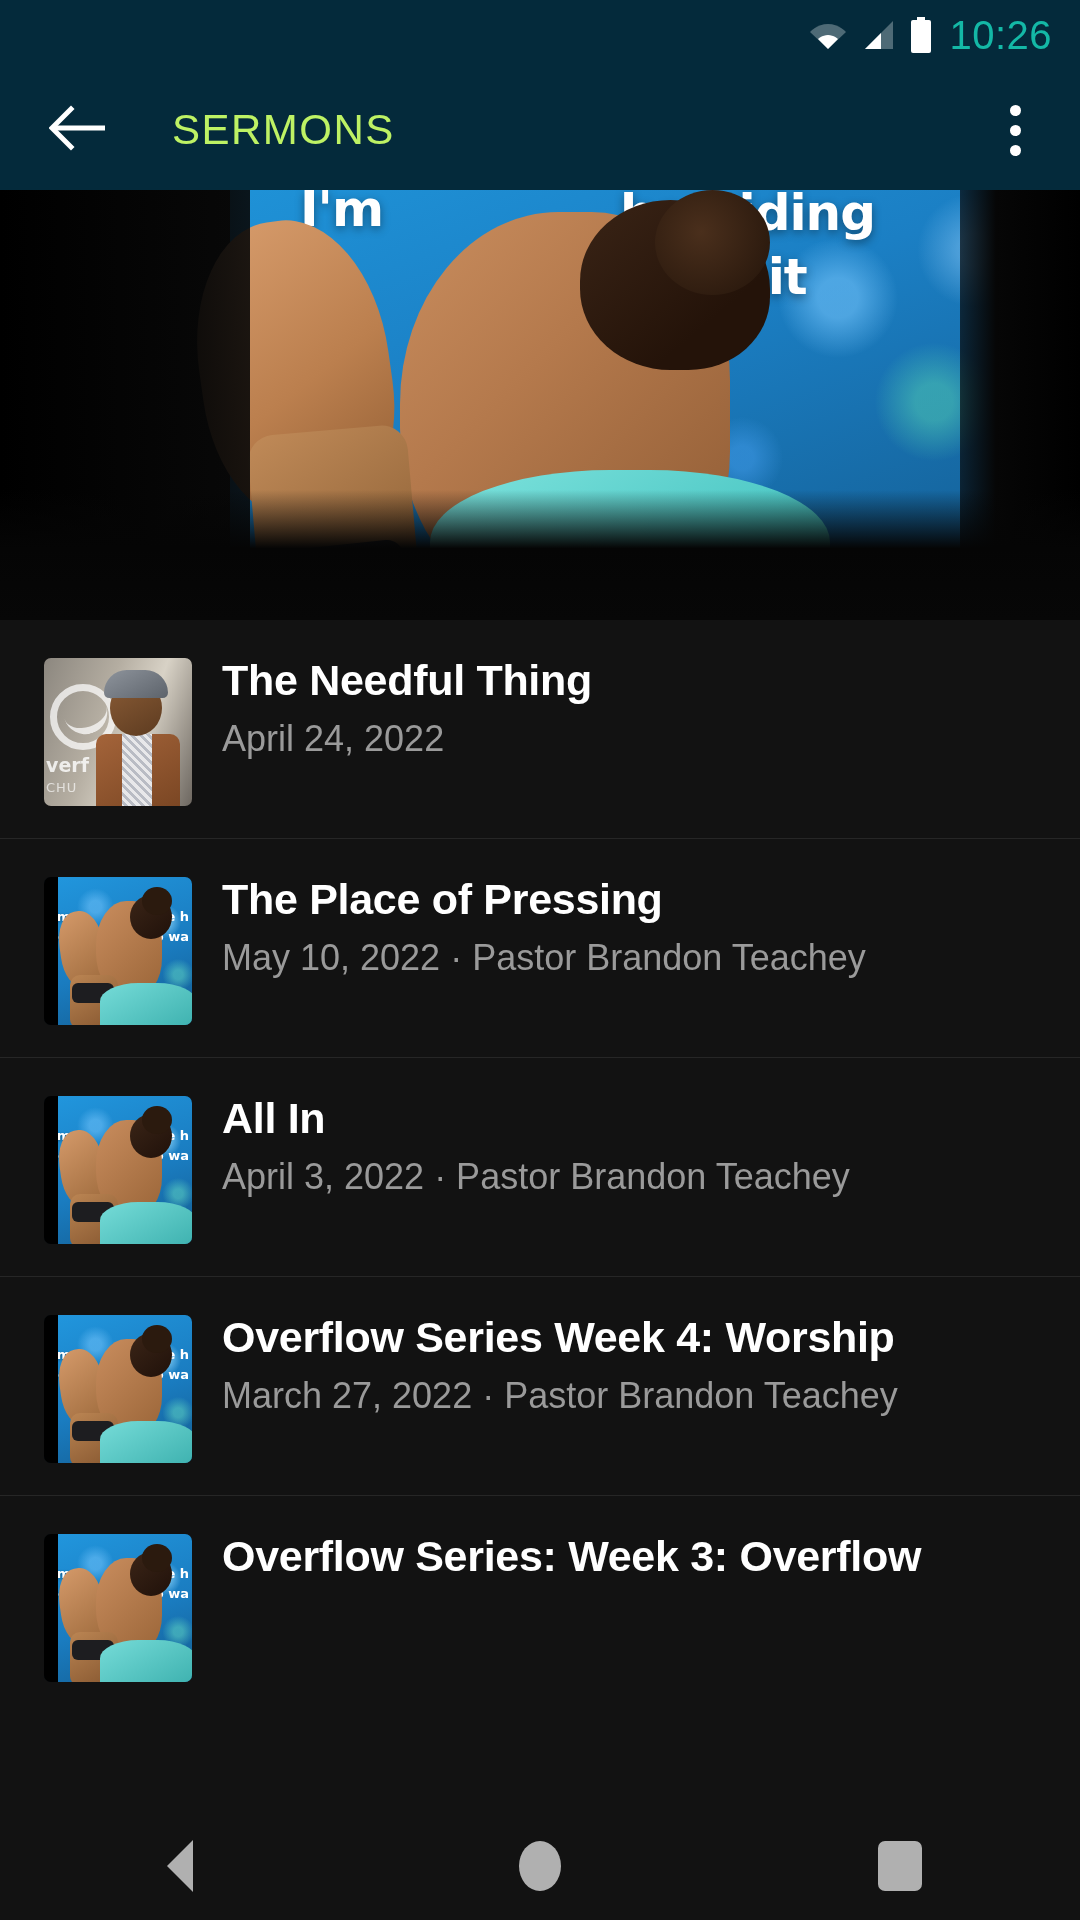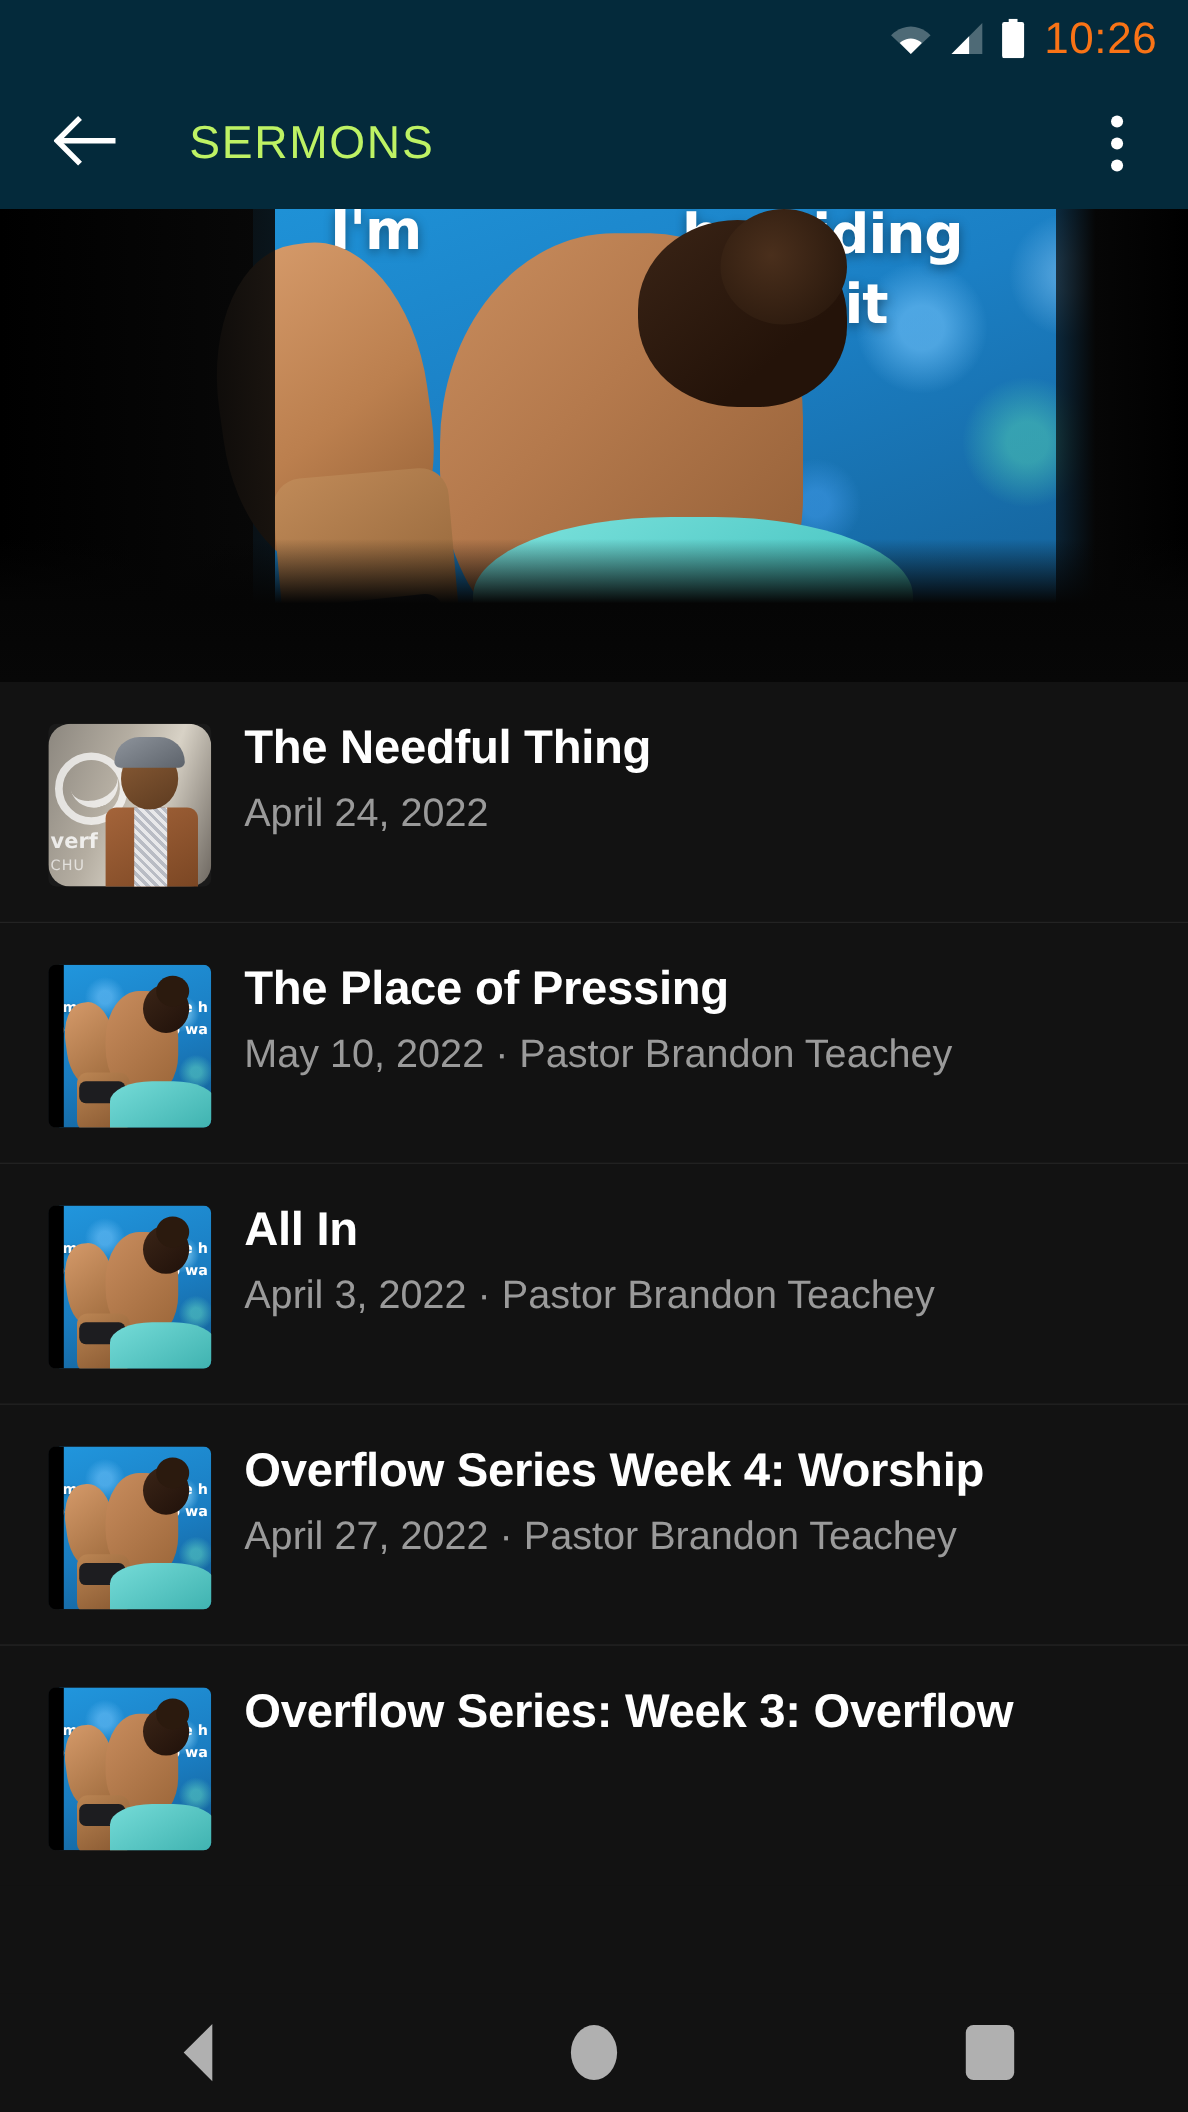--- a/index.html
+++ b/index.html
@@ -17,21 +17,21 @@
     background:#042a3b;
     display:flex; align-items:center; justify-content:flex-end;
     padding-right:28px;
     position:relative; z-index:5;
   }
   .sb-icons{ display:flex; align-items:center; gap:14px; }
   .wifi-ico{ width:38px; height:30px; position:relative; }
   .cell-ico{ width:34px; height:30px; position:relative; }
   .batt-ico{ width:24px; height:36px; position:relative; }
   .sb-time{
-    color:#f97316; font-size:40px; letter-spacing:0.5px;
+    color:#14b8a6; font-size:40px; letter-spacing:0.5px;
     margin-left:16px; line-height:1; font-weight:400;
   }
 
   
   .appbar{
     height:120px; width:1080px;
     background:#042a3b;
     display:flex; align-items:center;
     position:relative; z-index:5;
   }
@@ -141,21 +141,20 @@
   .thumb{
     width:148px; height:148px; flex:0 0 148px;
     border-radius:7px; overflow:hidden;
     position:relative; background:#1a1a1a;
     margin-top:4px;
   }
   
   .thumb-a{
     position:absolute; inset:0;
     background:linear-gradient(110deg,#8c877f 0%, #b4ada1 38%, #d8d2c6 62%, #6d6760 100%);
-    border-radius:20px;
   }
   .thumb-a .logo-ring{
     position:absolute; left:6px; top:26px; width:66px; height:66px;
     border:7px solid rgba(255,255,255,.72); border-radius:50%;
   }
   .thumb-a .logo-ring:after{
     content:""; position:absolute; left:8px; top:10px;
     width:44px; height:26px; border-bottom:7px solid rgba(255,255,255,.72);
     border-radius:0 0 40px 40px; transform:rotate(-18deg);
   }
@@ -425,21 +424,21 @@
           <div class="hair"></div>
           <div class="bun"></div>
           <div class="arm"></div>
           <div class="watch"></div>
           <div class="shirt"></div>
           <div class="dark"></div>
         </div>
       </div>
       <div class="row-text">
         <div class="row-title">Overflow Series Week 4: Worship</div>
-        <div class="row-sub">April 27, 2022 · Pastor Brandon Teachey</div>
+        <div class="row-sub">March 27, 2022 · Pastor Brandon Teachey</div>
       </div>
     </div>
 
     <div class="row last">
       <div class="thumb">
         <div class="thumb-b">
           <div class="scr"></div>
           <div class="cap1">I'm</div>
           <div class="cap2">o w</div>
           <div class="capR1">he h</div>

